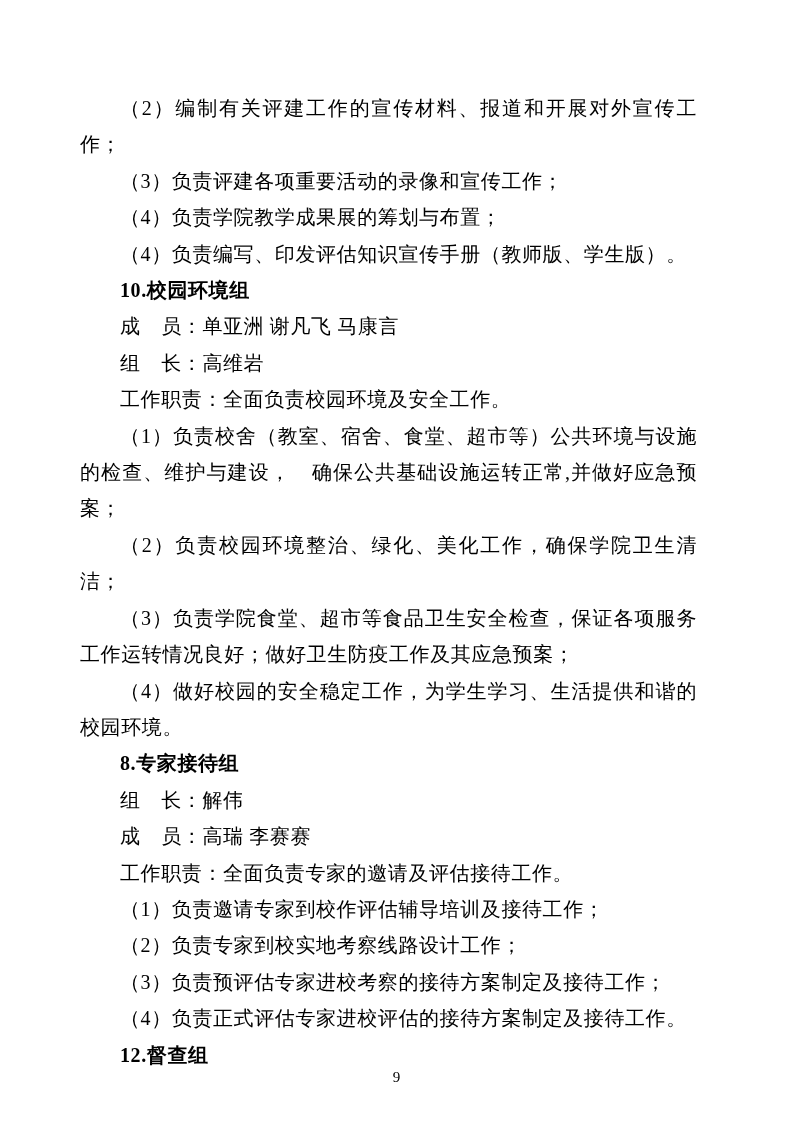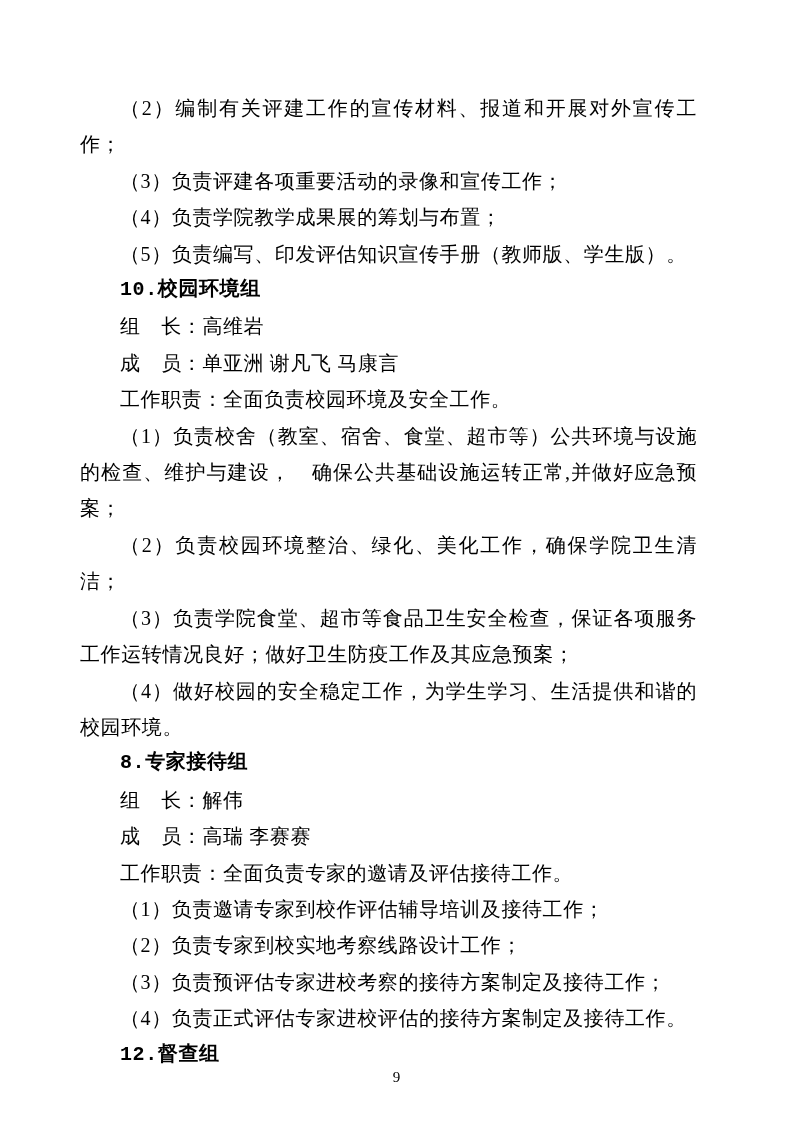--- a/index.html
+++ b/index.html
@@ -34,45 +34,45 @@
     text-indent: 2em;
     text-align: justify;
     letter-spacing: 0.6px;
     word-break: break-all;
   }
   .content p.body {
     font-weight: normal;
   }
   .content p.heading {
     font-weight: bold;
-    font-family: Liberation Mono, monospace;
+    font-family: Liberation Serif, serif;
     font-size: 20px;
   }
   .page-number {
     position: absolute;
     left: 0;
     right: 0;
     bottom: 36px;
     text-align: center;
     font-size: 15px;
     font-family: "Liberation Serif", "DejaVu Serif", serif;
   }
 </style>
 </head>
 <body>
 
 <div class="page">
   <div class="content">
       <p class="body">（2）编制有关评建工作的宣传材料、报道和开展对外宣传工作；</p>
       <p class="body">（3）负责评建各项重要活动的录像和宣传工作；</p>
       <p class="body">（4）负责学院教学成果展的筹划与布置；</p>
-      <p class="body">（5）负责编写、印发评估知识宣传手册（教师版、学生版）。</p>
+      <p class="body">（4）负责编写、印发评估知识宣传手册（教师版、学生版）。</p>
       <p class="heading">10.校园环境组</p>
+      <p class="body">成　员：单亚洲 谢凡飞 马康言</p>
       <p class="body">组　长：高维岩</p>
-      <p class="body">成　员：单亚洲 谢凡飞 马康言</p>
       <p class="body">工作职责：全面负责校园环境及安全工作。</p>
       <p class="body">（1）负责校舍（教室、宿舍、食堂、超市等）公共环境与设施的检查、维护与建设，　确保公共基础设施运转正常,并做好应急预案；</p>
       <p class="body">（2）负责校园环境整治、绿化、美化工作，确保学院卫生清洁；</p>
       <p class="body">（3）负责学院食堂、超市等食品卫生安全检查，保证各项服务工作运转情况良好；做好卫生防疫工作及其应急预案；</p>
       <p class="body">（4）做好校园的安全稳定工作，为学生学习、生活提供和谐的校园环境。</p>
       <p class="heading">8.专家接待组</p>
       <p class="body">组　长：解伟</p>
       <p class="body">成　员：高瑞 李赛赛</p>
       <p class="body">工作职责：全面负责专家的邀请及评估接待工作。</p>
       <p class="body">（1）负责邀请专家到校作评估辅导培训及接待工作；</p>

